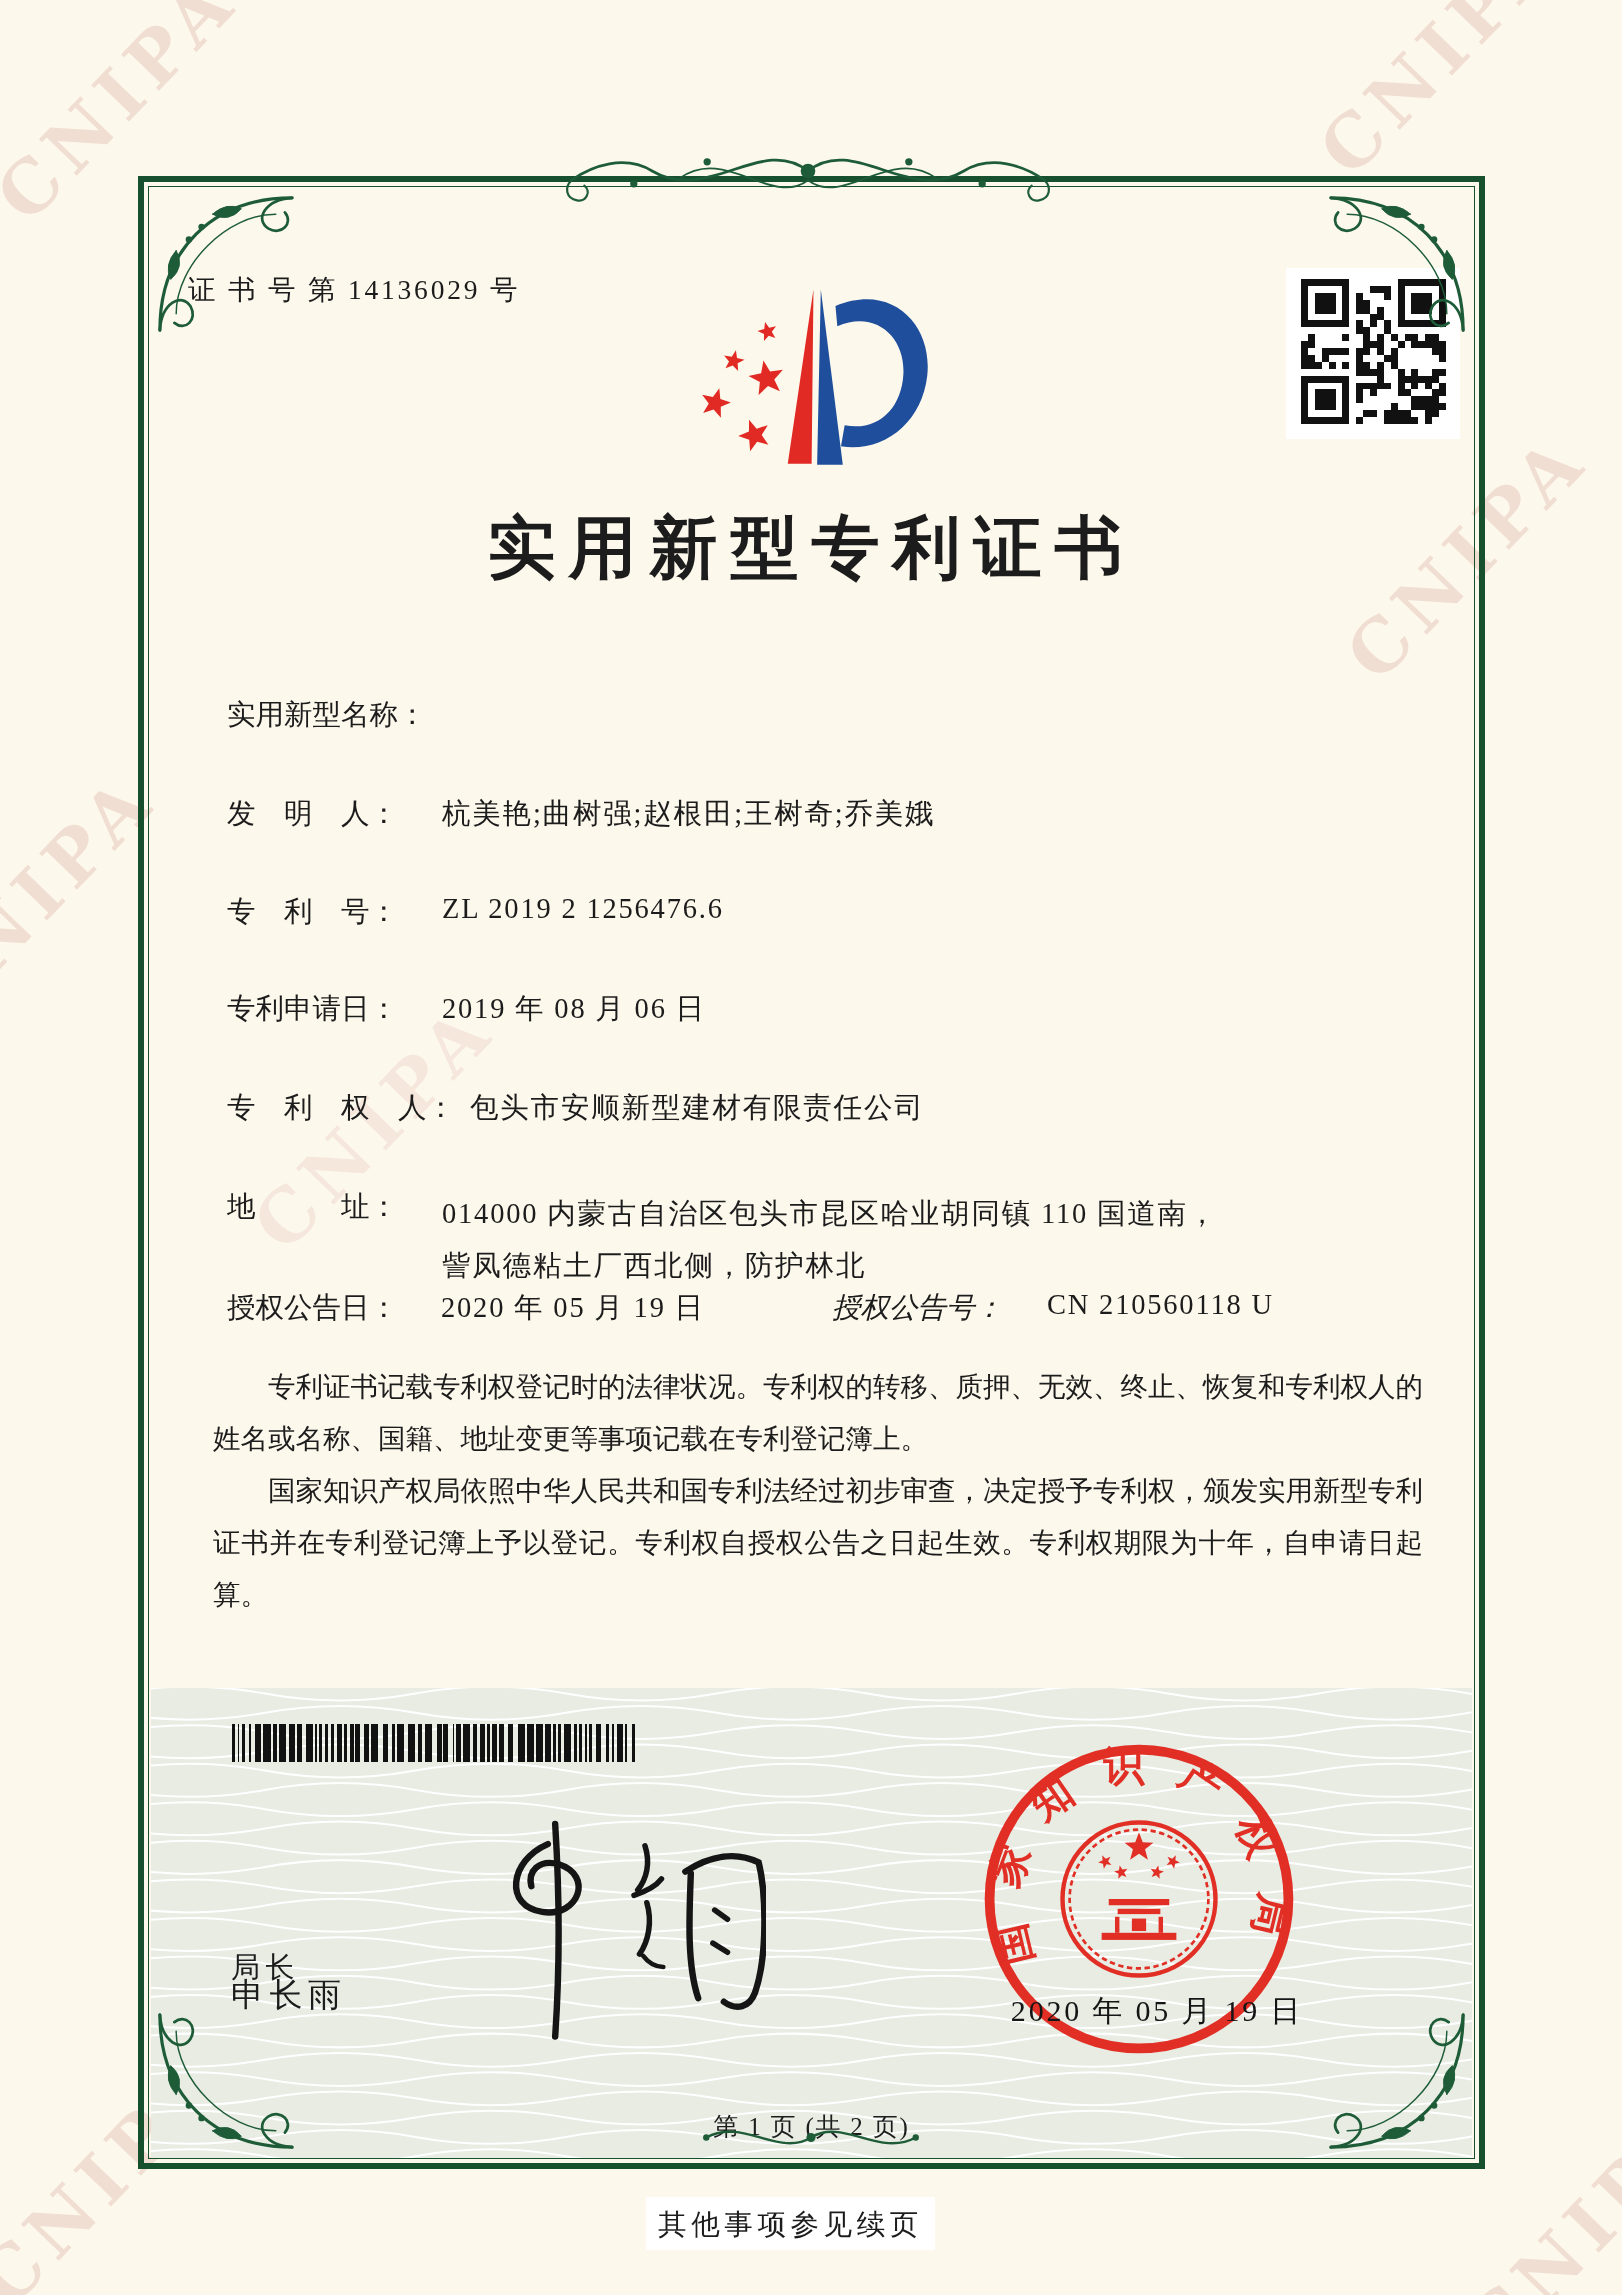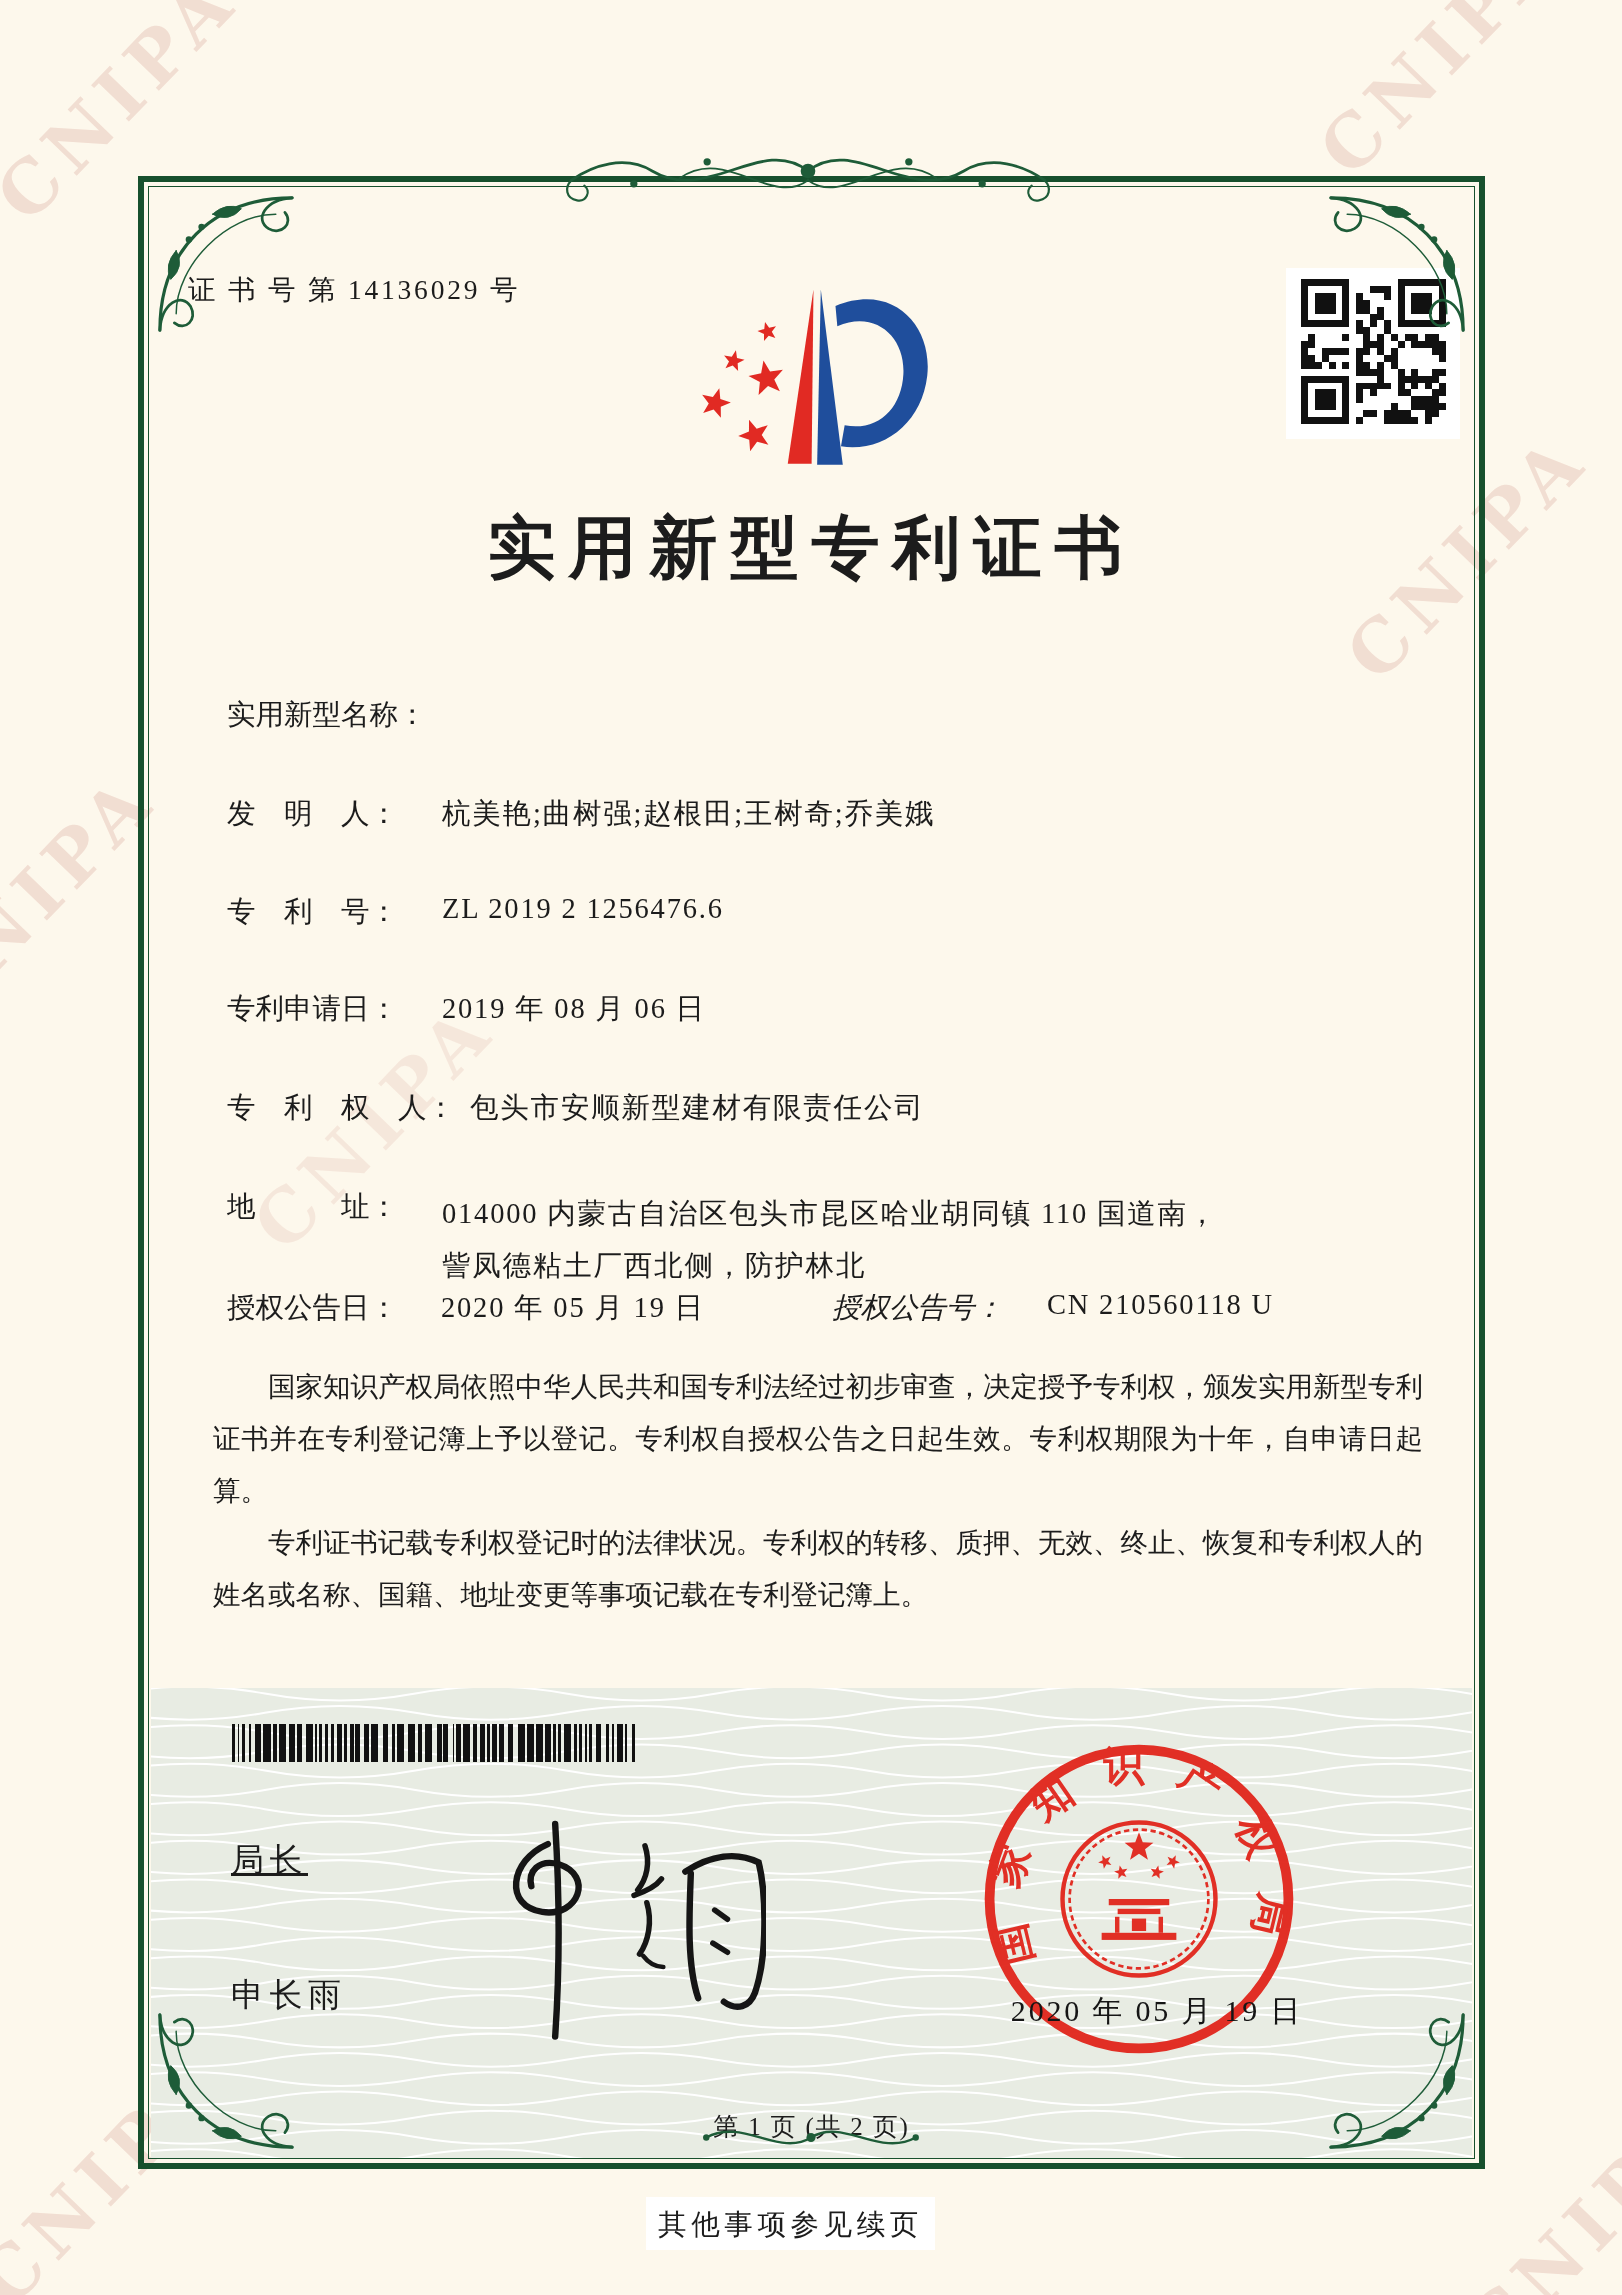--- a/index.html
+++ b/index.html
@@ -38,21 +38,21 @@
   .lbl2{position:absolute;left:832px;white-space:nowrap;font-style:italic;}
   .val2{position:absolute;left:1047px;white-space:nowrap;letter-spacing:1.8px;}
   
   .paras{left:213px;top:1361px;width:1210px;z-index:3;font-size:27.5px;line-height:52px;text-align:justify;}
   .paras p{margin:0;text-indent:55px;}
   
   #barcode{left:232px;top:1724px;width:415px;height:38px;z-index:4;font-size:0;white-space:nowrap;overflow:hidden;}
   #barcode span{display:inline-block;height:100%;background:#111;}
   #barcode i{display:inline-block;height:100%;}
   
-  .sig-title{left:231px;top:1838px;font-size:33px;z-index:4;letter-spacing:5.5px;text-decoration:underline;}
+  .sig-title{left:231px;top:1948px;font-size:29px;z-index:4;letter-spacing:5.5px;}
   .sig-name{left:231px;top:1973px;font-size:33px;z-index:4;letter-spacing:5.5px;}
   #signature{left:491px;top:1818px;z-index:5;}
   
   #seal{left:970px;top:1730px;z-index:4;}
   .seal-date{left:1010px;top:1991px;width:294px;text-align:center;font-size:30px;letter-spacing:2.8px;color:#151515;z-index:5;}
   
   .page-info{left:138px;top:2110px;width:1347px;text-align:center;font-size:25px;letter-spacing:1.8px;z-index:4;}
   .footer-band{left:646px;top:2197px;width:289px;height:53px;background:#ffffff;z-index:3;}
   .footer-note{left:646px;top:2206px;width:289px;text-align:center;font-size:28.5px;letter-spacing:4.6px;z-index:4;}
   
@@ -280,22 +280,22 @@
   </div>
 </div>
 <div class="row" style="top:1289px">
   <span class="lbl">授权公告日：</span>
   <span class="val" style="left:441px">2020 年 05 月 19 日</span>
   <span class="lbl2">授权公告号：</span>
   <span class="val2">CN 210560118 U</span>
 </div>
 
 <div class="abs paras">
+  <p>专利证书记载专利权登记时的法律状况。专利权的转移、质押、无效、终止、恢复和专利权人的姓名或名称、国籍、地址变更等事项记载在专利登记簿上。</p>
   <p>国家知识产权局依照中华人民共和国专利法经过初步审查，决定授予专利权，颁发实用新型专利证书并在专利登记簿上予以登记。专利权自授权公告之日起生效。专利权期限为十年，自申请日起算。</p>
-  <p>专利证书记载专利权登记时的法律状况。专利权的转移、质押、无效、终止、恢复和专利权人的姓名或名称、国籍、地址变更等事项记载在专利登记簿上。</p>
 </div>
 
 <div id="barcode" class="abs"><span style="width: 2.8px;"></span><i style="width: 2.8px;"></i><span style="width: 1.8px;"></span><i style="width: 2.8px;"></i><span style="width: 2.8px;"></span><i style="width: 3.7px;"></i><span style="width: 2.8px;"></span><i style="width: 3.7px;"></i><span style="width: 5.5px;"></span><i style="width: 2.8px;"></i><span style="width: 7.3px;"></span><i style="width: 1.8px;"></i><span style="width: 4.6px;"></span><i style="width: 1.8px;"></i><span style="width: 7.3px;"></span><i style="width: 2.8px;"></i><span style="width: 5.5px;"></span><i style="width: 2.8px;"></i><span style="width: 4.6px;"></span><i style="width: 3.7px;"></i><span style="width: 7.3px;"></span><i style="width: 1.8px;"></i><span style="width: 1.8px;"></span><i style="width: 2.8px;"></i><span style="width: 2.8px;"></span><i style="width: 2.8px;"></i><span style="width: 2.8px;"></span><i style="width: 3.7px;"></i><span style="width: 2.8px;"></span><i style="width: 2.8px;"></i><span style="width: 4.6px;"></span><i style="width: 2.8px;"></i><span style="width: 2.8px;"></span><i style="width: 2.8px;"></i><span style="width: 3.7px;"></span><i style="width: 1.8px;"></i><span style="width: 4.6px;"></span><i style="width: 3.7px;"></i><span style="width: 5.5px;"></span><i style="width: 1.8px;"></i><span style="width: 7.3px;"></span><i style="width: 4.6px;"></i><span style="width: 5.5px;"></span><i style="width: 3.7px;"></i><span style="width: 2.8px;"></span><i style="width: 1.8px;"></i><span style="width: 7.3px;"></span><i style="width: 3.7px;"></i><span style="width: 7.3px;"></span><i style="width: 2.8px;"></i><span style="width: 4.6px;"></span><i style="width: 2.8px;"></i><span style="width: 7.3px;"></span><i style="width: 4.6px;"></i><span style="width: 4.6px;"></span><i style="width: 1.8px;"></i><span style="width: 4.6px;"></span><i style="width: 4.6px;"></i><span style="width: 1.8px;"></span><i style="width: 1.8px;"></i><span style="width: 4.6px;"></span><i style="width: 1.8px;"></i><span style="width: 7.3px;"></span><i style="width: 2.8px;"></i><span style="width: 4.6px;"></span><i style="width: 2.8px;"></i><span style="width: 4.6px;"></span><i style="width: 2.8px;"></i><span style="width: 2.8px;"></span><i style="width: 1.8px;"></i><span style="width: 4.6px;"></span><i style="width: 2.8px;"></i><span style="width: 4.6px;"></span><i style="width: 3.7px;"></i><span style="width: 5.5px;"></span><i style="width: 4.6px;"></i><span style="width: 7.3px;"></span><i style="width: 1.8px;"></i><span style="width: 7.3px;"></span><i style="width: 1.8px;"></i><span style="width: 7.3px;"></span><i style="width: 1.8px;"></i><span style="width: 5.5px;"></span><i style="width: 2.8px;"></i><span style="width: 2.8px;"></span><i style="width: 1.8px;"></i><span style="width: 2.8px;"></span><i style="width: 2.8px;"></i><span style="width: 7.3px;"></span><i style="width: 2.8px;"></i><span style="width: 2.8px;"></span><i style="width: 2.8px;"></i><span style="width: 2.8px;"></span><i style="width: 2.8px;"></i><span style="width: 1.8px;"></span><i style="width: 2.8px;"></i><span style="width: 2.8px;"></span><i style="width: 3.7px;"></i><span style="width: 5.5px;"></span><i style="width: 4.6px;"></i><span style="width: 2.8px;"></span><i style="width: 2.8px;"></i><span style="width: 2.8px;"></span><i style="width: 2.8px;"></i><span style="width: 5.5px;"></span><i style="width: 1.8px;"></i><span style="width: 2.8px;"></span><i style="width: 4.6px;"></i><span style="width: 2.8px;"></span></div>
 
 <div class="abs sig-title">局长</div>
 <div class="abs sig-name">申长雨</div>
 
 <svg id="signature" class="abs" width="275" height="230" viewBox="0 0 300 250">
   <g fill="none" stroke="#151515" stroke-linecap="round" stroke-width="7">
     <path d="M62,28 C20,46 14,96 56,102 C96,108 112,62 74,50 C52,44 40,58 44,74"></path>

